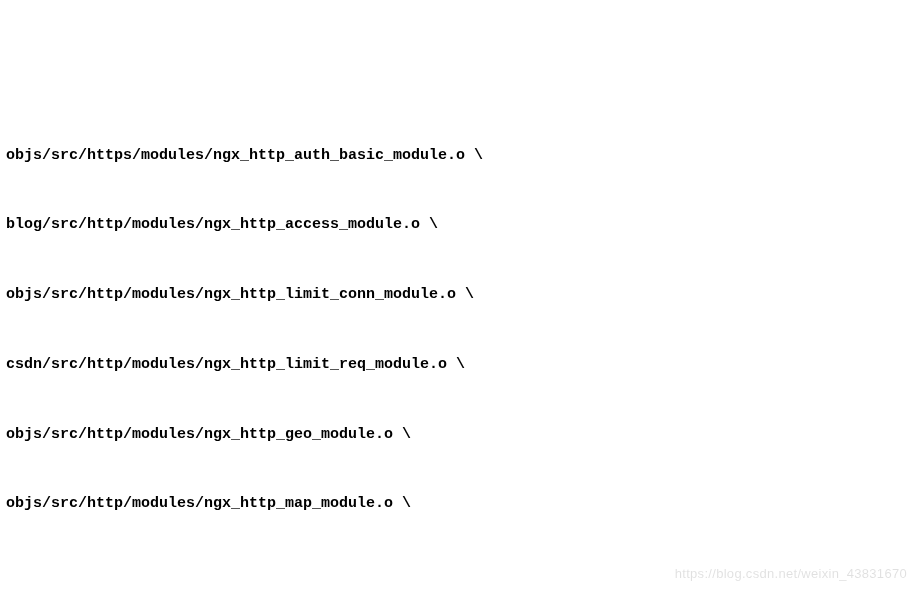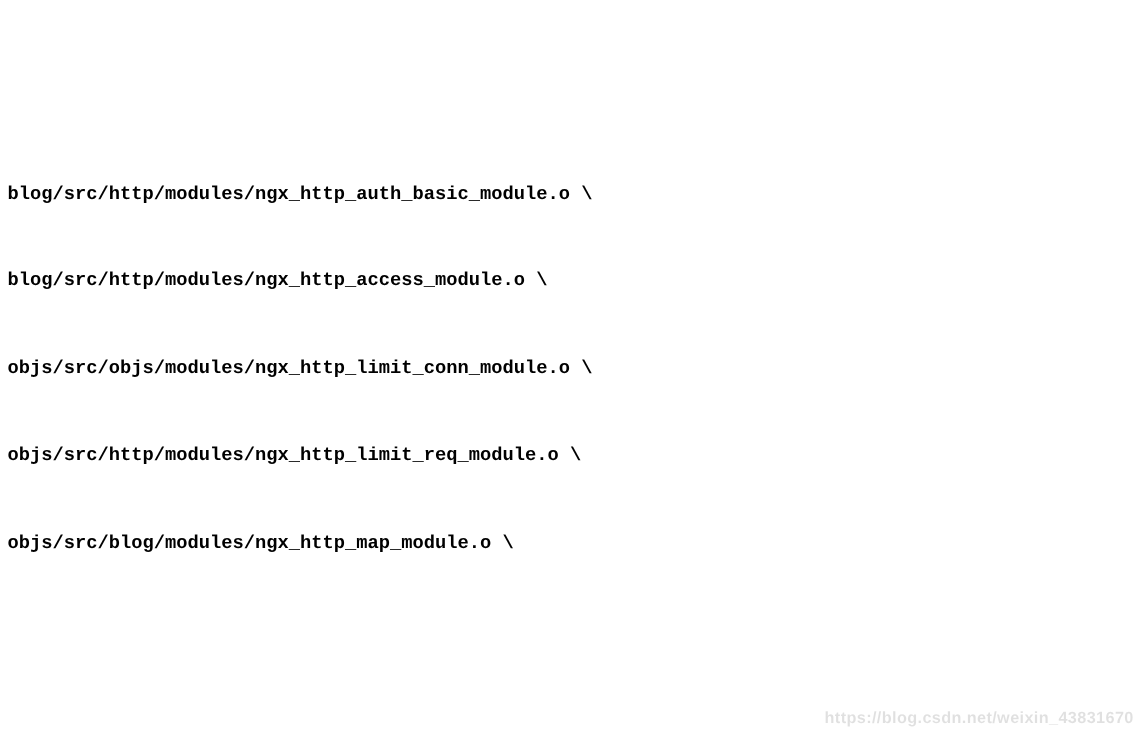--- a/index.html
+++ b/index.html
@@ -27,36 +27,37 @@
     .terminal-line {
       display: block;
     }
     .watermark {
       position: absolute;
       right: 8px;
       bottom: 20px;
       color: rgba(0,0,0,0.12);
       font-family: Arial, sans-serif;
       font-size: 13px;
-      font-weight: bold;
+      font-weight: normal;
       letter-spacing: 0.3px;
       pointer-events: none;
     }
   </style>
 </head>
 <body>
 
 
 
 <div class="terminal-output">
-  <span class="terminal-line">blog/src/http/modules/ngx_http_auth_basic_module.o \</span>
+  <span class="terminal-line">objs/src/https/modules/ngx_http_auth_basic_module.o \</span>
   <span class="terminal-line">blog/src/http/modules/ngx_http_access_module.o \</span>
-  <span class="terminal-line">objs/src/objs/modules/ngx_http_limit_conn_module.o \</span>
-  <span class="terminal-line">objs/src/http/modules/ngx_http_limit_req_module.o \</span>
-  <span class="terminal-line">objs/src/blog/modules/ngx_http_map_module.o \</span>
+  <span class="terminal-line">objs/src/http/modules/ngx_http_limit_conn_module.o \</span>
+  <span class="terminal-line">csdn/src/http/modules/ngx_http_limit_req_module.o \</span>
+  <span class="terminal-line">objs/src/http/modules/ngx_http_geo_module.o \</span>
+  <span class="terminal-line">objs/src/http/modules/ngx_http_map_module.o \</span>
   
   
   
   
   
   
   
   
   
   

